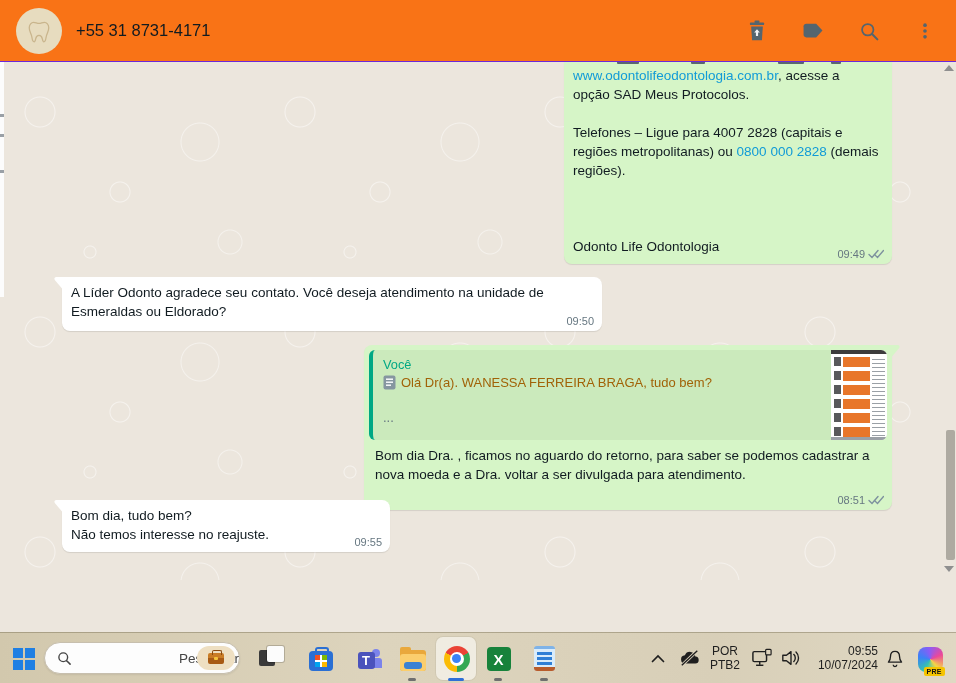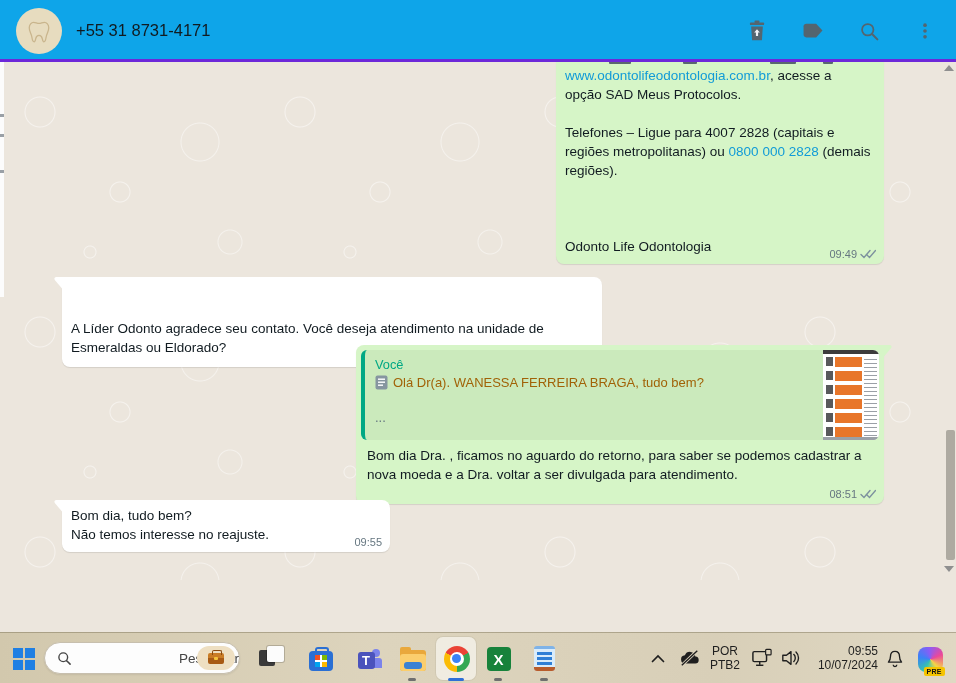--- a/index.html
+++ b/index.html
@@ -1,21 +1,21 @@
 <!DOCTYPE html>
 <html><head>
 <meta charset="utf-8">
 <style>
   * { margin:0; padding:0; box-sizing:border-box; }
   body { font-family:"Liberation Sans", sans-serif; background:#888; }
   .app { position:relative; width:956px; height:683px; overflow:hidden; background:#ece6dd; }
 
   
   .header { position:absolute; top:0; left:0; width:956px; height:62px;
-    background:#0ea5e9; border-bottom:3px solid #6d28d9; display:flex; align-items:center; z-index:5; }
+    background:#f97316; border-bottom:1px solid #6d28d9; display:flex; align-items:center; z-index:5; }
   .avatar { position:absolute; left:16px; top:8px; width:46px; height:46px; border-radius:50%;
     background:#e7dcbf; display:flex; align-items:center; justify-content:center; cursor:pointer; }
   .avatar svg { opacity:.75; }
   .contact-title { position:absolute; left:76px; top:21px; font-size:16.5px; font-weight:500; color:#111b21; cursor:pointer; }
   .h-actions { position:absolute; right:14px; top:0; height:62px; display:flex; align-items:center; gap:22px; }
   .icon-btn { width:34px; height:34px; border:none; background:transparent; display:flex;
     align-items:center; justify-content:center; color:#54656f; cursor:pointer; border-radius:50%; }
 
   
   .chat { position:absolute; top:62px; left:0; width:956px; height:518px; overflow:hidden;
@@ -25,35 +25,35 @@
       radial-gradient(circle 11px at 120px 130px, transparent 9px, rgba(255,255,255,.5) 10px, transparent 11px),
       radial-gradient(circle 20px at 200px 80px, transparent 18px, rgba(255,255,255,.45) 19px, transparent 20px),
       radial-gradient(circle 7px at 90px 190px, transparent 5px, rgba(255,255,255,.5) 6px, transparent 7px),
       radial-gradient(circle 13px at 230px 180px, transparent 11px, rgba(255,255,255,.45) 12px, transparent 13px);
     background-size:260px 220px; }
   .edge-artifact { position:absolute; left:0; top:0; width:4px; height:235px; background:#fcfcfc; }
   .edge-artifact i { position:absolute; left:0; width:4px; height:3px; background:#9aa0a6; display:block; }
 
   .bubble { position:absolute; border-radius:8px; box-shadow:0 1px 1px rgba(0,0,0,.10); }
   .bubble.in  { background:#ffffff; }
-  .bubble.out { background:#d6f5c7; }
+  .bubble.out { background:#d6f5c7;margin-left:8px; }
   .msg-text { font-size:13.5px; line-height:19px; color:#111b21; white-space:pre-wrap; }
   .msg-text a, .lnk { color:#119bd7; text-decoration:none; cursor:pointer; }
   .meta { position:absolute; right:8px; bottom:4px; display:flex; align-items:center; gap:3px; }
   .time { font-size:11px; color:#667781; }
   .tail { position:absolute; top:0; width:8px; height:13px; }
   .tail-in  { left:-8px; }
   .tail-out { right:-8px; }
 
   .b1 { left:556px; top:-20px; width:328px; padding:5px 9px 8px 9px; border-radius:0 0 8px 8px; }
   .frag-line { position:relative; height:19px; }
   .frag-line i { position:absolute; bottom:2px; height:3px; background:#5a6670; display:block; border-radius:1px; }
 
   .b2 { left:62px; top:215px; width:540px; padding:6px 9px 8px 9px; border-top-left-radius:0; }
-  .b3 { left:356px; top:283px; width:528px; padding:5px 5px 10px 5px; border-top-right-radius:0; }
+  .b3 { left:356px; top:283px; width:528px; padding:5px 5px 16px 5px; border-top-right-radius:0; }
   .b4 { left:62px; top:438px; width:328px; padding:6px 9px 8px 9px; border-top-left-radius:0; }
   .b2 .msg-text, .b3 .msg-text { padding-bottom:2px; }
   .b3 .msg-text { padding:6px 6px 10px 6px; }
 
   .quote { display:flex; background:#cbeabc; border-left:4px solid #00a884; border-radius:6px;
     overflow:hidden; cursor:pointer; min-height:90px; }
   .quote-body { flex:1; padding:7px 10px 6px 10px; }
   .quote-author { font-size:12.8px; font-weight:500; color:#00a884; margin-bottom:3px; }
   .quote-line { display:flex; align-items:center; gap:5px; font-size:13px; color:#a16207; }
   .quote-more { margin-top:20px; font-size:13px; color:#667781; }
@@ -221,21 +221,21 @@
           <path d="M1 5.5 L4 8.5 L10 1.5" fill="none" stroke="#7d919e" stroke-width="1.4" stroke-linecap="round"></path>
           <path d="M6.5 5.5 L9.5 8.5 L15.5 1.5" fill="none" stroke="#7d919e" stroke-width="1.4" stroke-linecap="round"></path>
         </svg>
       </div>
     </div>
 
     <div class="bubble in b2">
       <svg class="tail tail-in" viewBox="0 0 8 13">
         <path d="M8 0H2.3C.7 0-.2 1.8.8 3l7.2 8.5V0z" fill="#ffffff"></path>
         </svg>
-      <div class="msg-text" style="padding-right:38px;margin-top:36px;">A Líder Odonto agradece seu contato. Você deseja atendimento na unidade de
+      <div class="msg-text" style="padding-right:38px;">A Líder Odonto agradece seu contato. Você deseja atendimento na unidade de
 Esmeraldas ou Eldorado?</div>
       <div class="meta">
         <span class="time">09:50</span>
       </div>
     </div>
 
     <div class="bubble out b3">
       <svg class="tail tail-out" viewBox="0 0 8 13">
         <path d="M0 0h5.7c1.6 0 2.5 1.8 1.5 3L0 11.5V0z" fill="#d6f5c7"></path>
         </svg>

